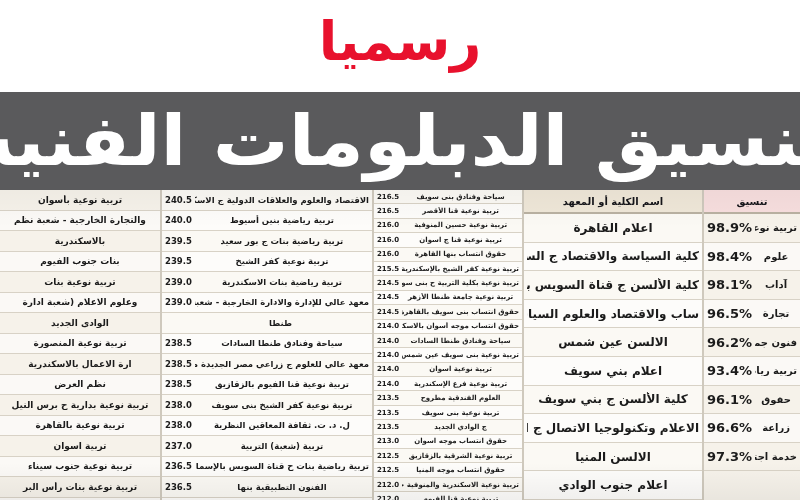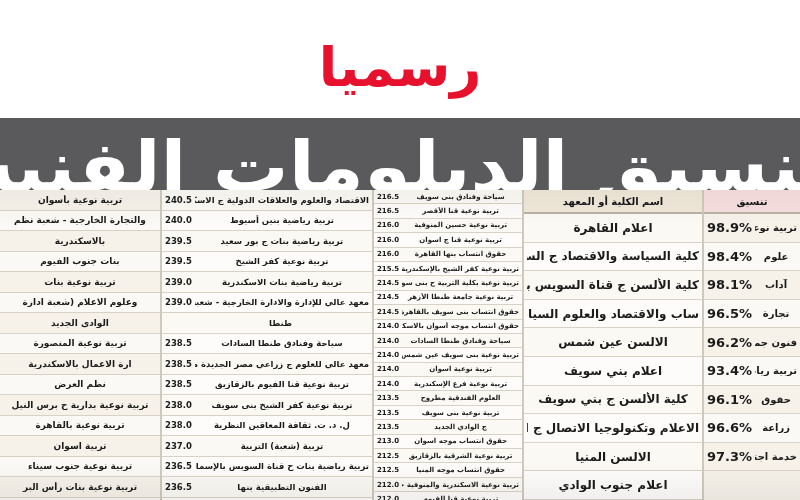--- a/index.html
+++ b/index.html
@@ -17,21 +17,20 @@
 
   
   #header-area {
     position: absolute;
     left: 0;
     top: 0;
     width: 800px;
     height: 238px;
     background: #ffffff;
     overflow: hidden;
-    margin-top: 26px;
   }
 
   #official-stamp {
     position: absolute;
     top: 14px;
     left: 0;
     width: 800px;
     text-align: center;
     font-size: 54px;
     font-weight: bold;

